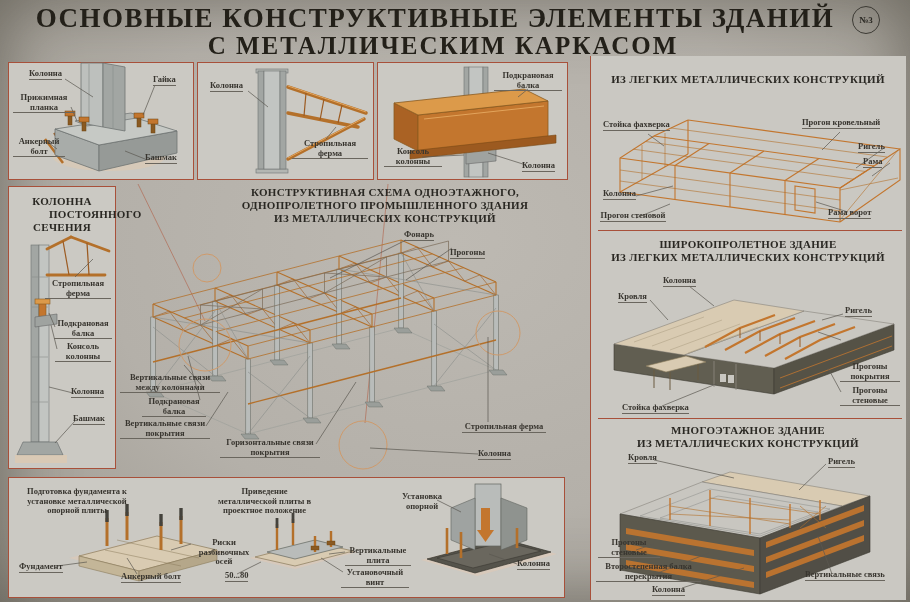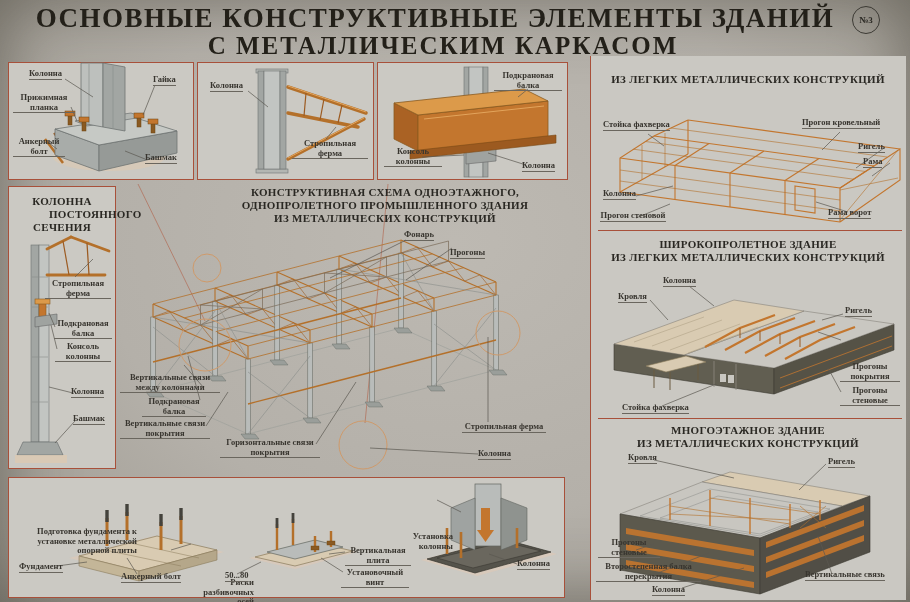--- a/index.html
+++ b/index.html
@@ -6,21 +6,21 @@
   #poster{position:relative;width:910px;height:602px;overflow:hidden;
     background:radial-gradient(ellipse at 50% 40%, #bdb9b2 0%, #b4b0a9 55%, #9c988f 100%);
     box-shadow:inset 0 0 70px rgba(50,45,35,.5);
     font-family:"Liberation Serif","DejaVu Serif",serif;}
   .panel{position:absolute;background:#cbc9c3;border:1px solid #a8503a;box-sizing:border-box;}
   .flat{position:absolute;background:#cac8c2;}
   .lbl{position:absolute;font:700 8.5px/1.12 "Liberation Serif","DejaVu Serif",serif;
     color:#38352f;text-align:center;z-index:5;}
   .lbl.u{}
   .lbl.u::after{content:"";display:block;border-bottom:1px solid #6a665e;margin-top:0;}
-  .lft{text-align:right;margin-top:40px;}
+  .lft{text-align:center;}
   .sect{position:absolute;font:700 11px/1.12 "Liberation Serif","DejaVu Serif",serif;
     color:#2a2823;text-align:center;letter-spacing:.3px;z-index:5;}
   .big1{position:absolute;left:0;right:40px;top:4px;text-align:center;
     font:700 27px/1.05 "Liberation Serif","DejaVu Serif",serif;color:#232019;letter-spacing:1.5px;}
   .big2{position:absolute;left:16px;right:40px;top:33px;text-align:center;
     font:700 25px/1.05 "Liberation Serif","DejaVu Serif",serif;color:#232019;letter-spacing:2px;}
   .badge{position:absolute;left:852px;top:6px;width:26px;height:26px;border:1.5px solid #3c3a34;
     border-radius:50%;text-align:center;font:700 9px/26px "Liberation Serif",serif;color:#2a2823;}
   svg{position:absolute;overflow:visible;}
   .sep{position:absolute;height:1px;background:#a8503a;z-index:2;}
@@ -494,20 +494,21 @@
         <line x1="336" y1="74" x2="320" y2="76"></line>
         <line x1="334" y1="94" x2="312" y2="80"></line>
         <line x1="428" y1="22" x2="452" y2="34"></line>
         <line x1="508" y1="86" x2="480" y2="76"></line>
       </g>
     </svg>
     <span class="lbl lft" style="left:8px;top:9px;width:120px;">Подготовка фундамента к установке металлической опорной плиты</span>
     <span class="lbl u" style="left:10px;top:84px;">Фундамент</span>
     <span class="lbl u" style="left:112px;top:94px;">Анкерный болт</span>
     <span class="lbl lft" style="left:185px;top:60px;width:60px;">Риски разбивочных осей</span>
+    <span class="lbl lft" style="left:208px;top:9px;width:95px;">Приведение металлической плиты в проектное положение</span>
     <span class="lbl u" style="left:216px;top:93px;">50...80</span>
-    <span class="lbl u" style="left:336px;top:68px;width:66px;">Вертикальная плита</span>
+    <span class="lbl u" style="left:336px;top:68px;width:66px;">Вертикальные плита</span>
     <span class="lbl u" style="left:332px;top:90px;width:68px;">Установочный винт</span>
-    <span class="lbl lft" style="left:382px;top:14px;width:62px;">Установка колонны</span>
+    <span class="lbl lft" style="left:382px;top:14px;width:62px;">Установка опорной</span>
     <span class="lbl u" style="left:508px;top:81px;">Колонна</span>
   </div>
 
 </div>
 
 </body></html>

